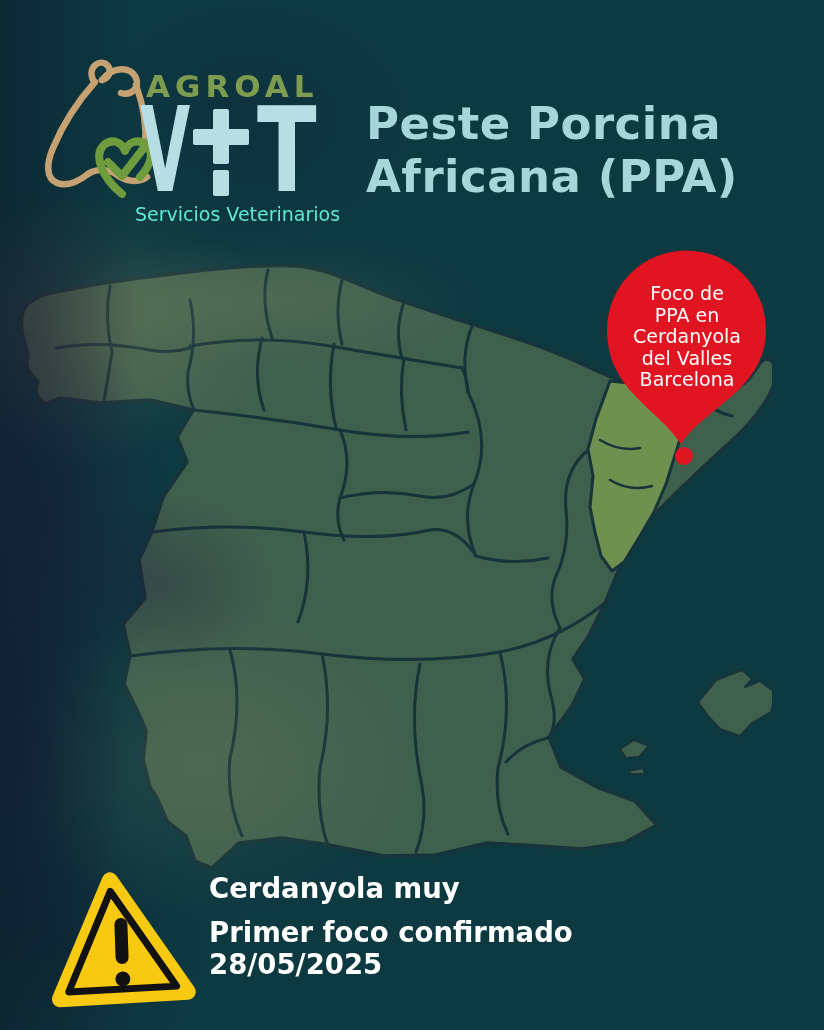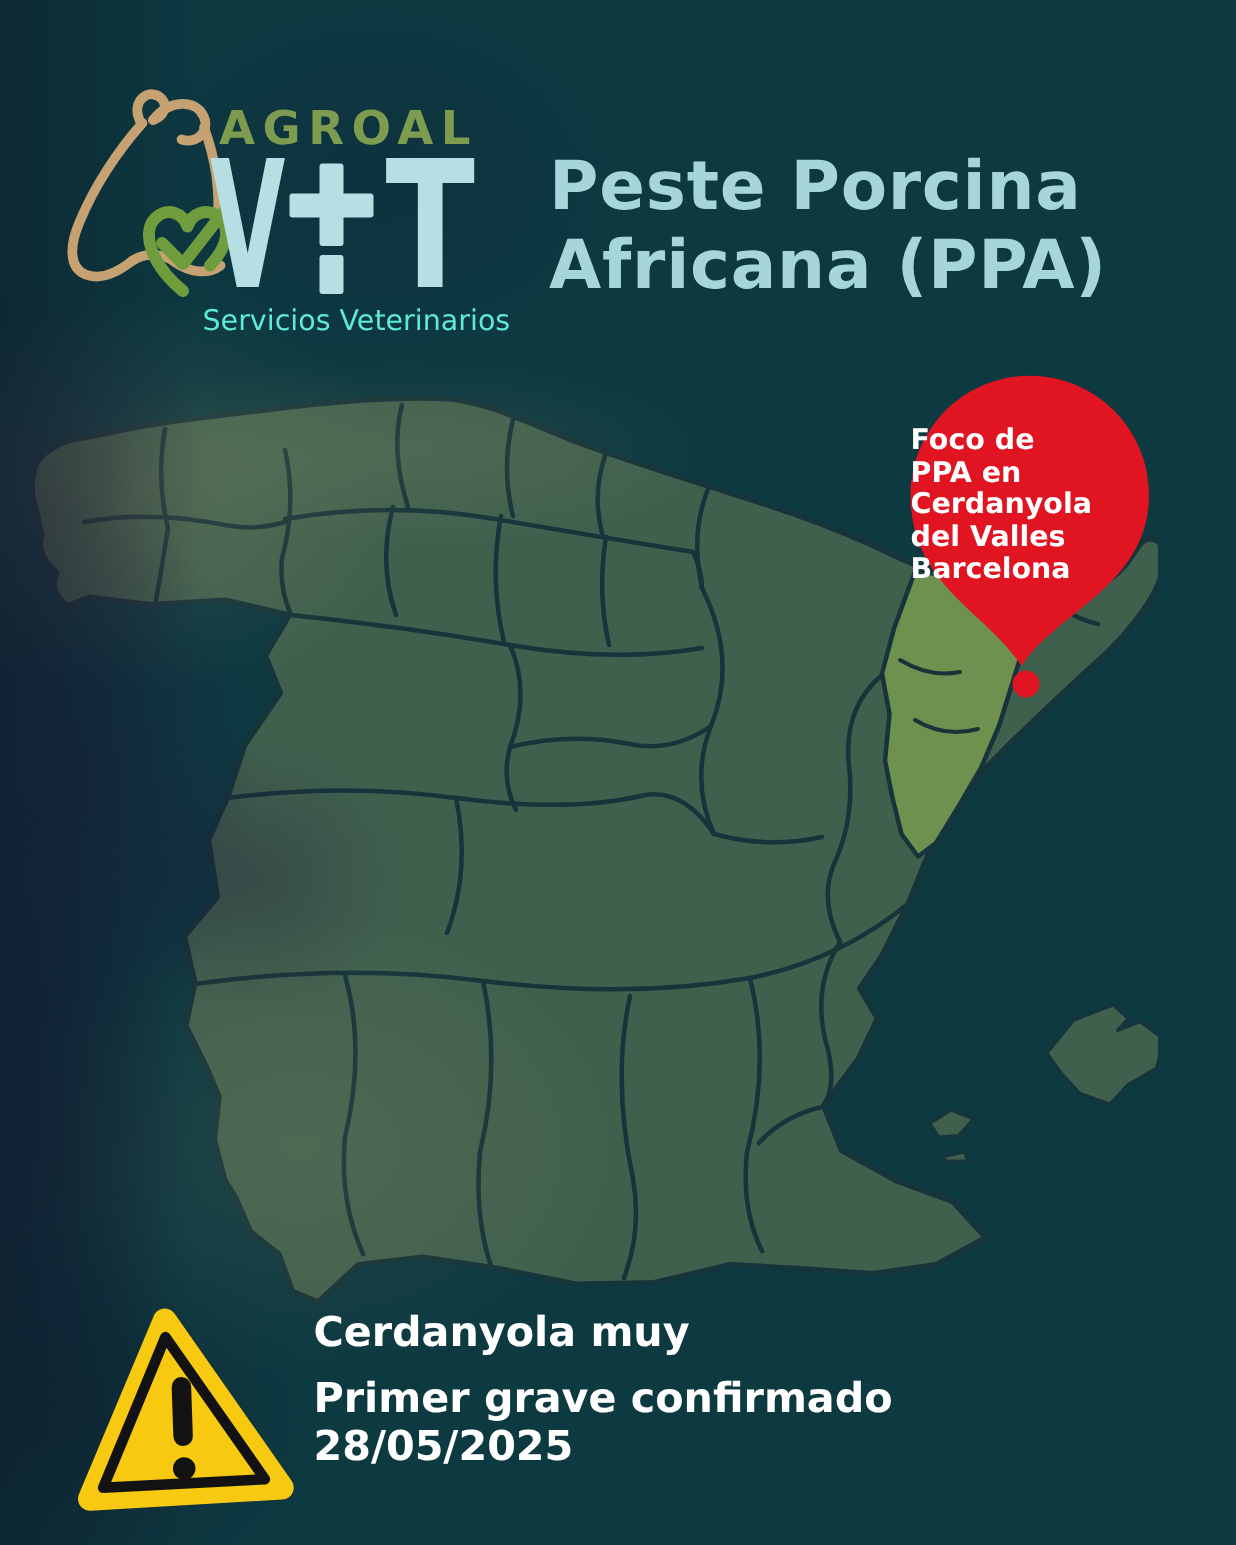--- a/index.html
+++ b/index.html
@@ -47,22 +47,22 @@
     position:absolute;left:135px;top:203px;width:188px;text-align:center;
     font-size:19px;font-weight:400;color:#5eead4;white-space:nowrap;
   }
   
   .headline{
     position:absolute;left:346px;top:98px;
     font-size:45px;font-weight:800;line-height:1.17;color:#a7d6da;letter-spacing:.5px;margin-left:20px;
   }
   
   .pin-label{
-    position:absolute;left:607px;top:283px;width:160px;text-align:left;
-    color:#ffffff;font-size:19px;font-weight:700;line-height:21.5px;
+    position:absolute;left:607px;top:283px;width:160px;text-align:center;
+    color:#ffffff;font-size:19px;font-weight:400;line-height:21.5px;
   }
   
   .warn-svg{position:absolute;left:44px;top:866px;transform:rotate(-2deg);}
   
   .footer-text{position:absolute;left:209px;top:872px;color:#ffffff;}
   .footer-text .para1{font-size:27.5px;font-weight:800;line-height:32px;}
   .footer-text .para2{font-size:27.5px;font-weight:800;line-height:32px;margin-top:12px;}
 </style>
 </head>
 <body>
@@ -195,18 +195,18 @@
     <path d="M68 25 L131 122 L23 124 Z" fill="none" stroke="#121212" stroke-width="7" stroke-linejoin="round"></path>
     <rect x="71" y="52" width="13" height="46" rx="6.5" fill="#121212"></rect>
     <circle cx="77.5" cy="113" r="7.5" fill="#121212"></circle>
   </svg>
 
   <div class="footer-text">
     <div class="para1">
       <div>Cerdanyola muy</div>
     </div>
     <div class="para2">
-      <div>Primer grave confirmado</div>
+      <div>Primer foco confirmado</div>
       <div>28/05/2025</div>
     </div>
   </div>
 
 </div>
 
 </body></html>

